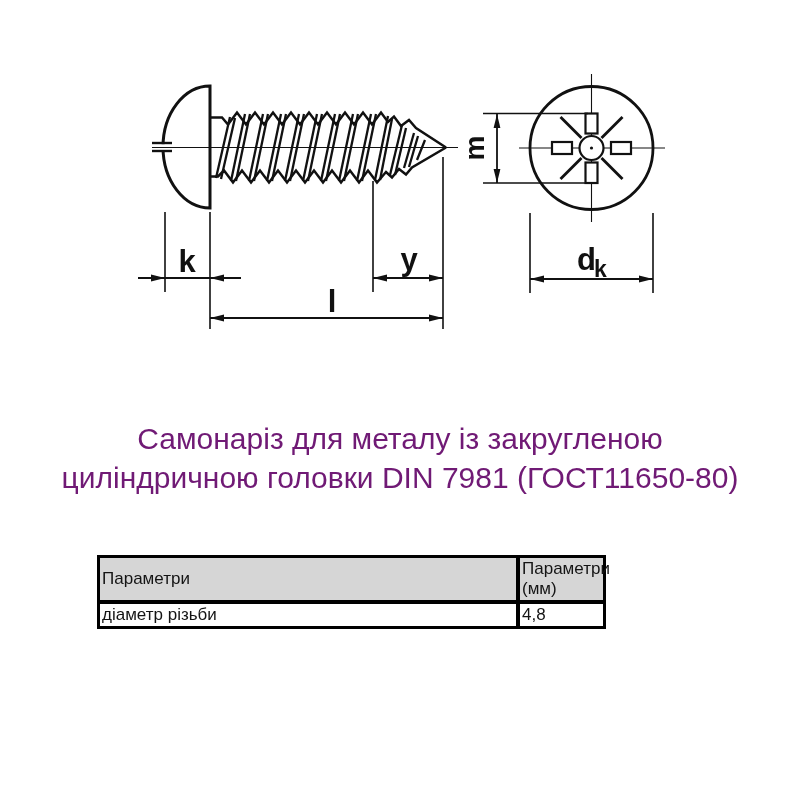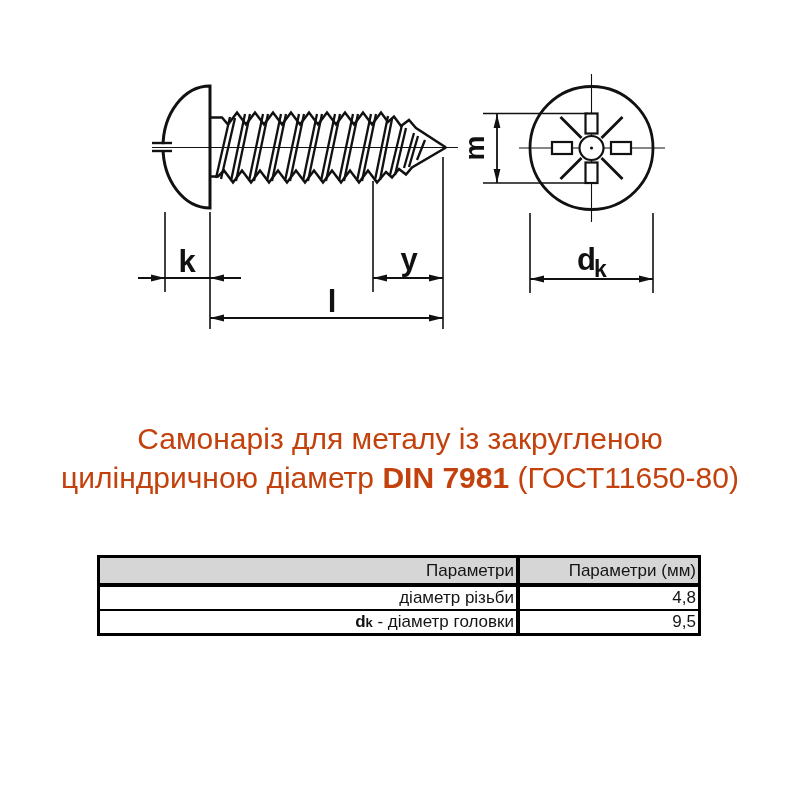--- a/index.html
+++ b/index.html
@@ -6,29 +6,29 @@
   .canvas {
     position:relative; width:800px; height:800px; background:#ffffff;
     font-family:"Liberation Sans", sans-serif; color:#111; overflow:hidden;
   }
   svg text { font-family:"Liberation Sans", sans-serif; fill:#111; }
   .drawing { position:absolute; left:0; top:0; }
 
   .title {
     position:absolute; left:0; top:419px; width:800px;
     text-align:center; font-size:30px; line-height:39px;
-    color:#c2410c; white-space:nowrap;
+    color:#701a75; white-space:nowrap;
   }
-  .title .b { font-weight:bold;text-align:right; }
+  .title .b { font-weight:normal;text-align:right; }
 
   table.spec {
-    position:absolute; left:97px; top:555px; width:604px;
+    position:absolute; left:97px; top:555px; width:509px;
     border-collapse:collapse; table-layout:fixed;
     border:3px solid #000; font-size:17px; color:#141414;
-    text-align:right;
+    text-align:left;
   }
   table.spec th {
     background:#d6d6d6; font-weight:normal; height:23px;
     border-bottom:4px solid #000; padding:1px 2px;
   }
   table.spec th:first-child, table.spec td:first-child { border-right:4px solid #000; }
   table.spec .c-param { width:412px; }
   table.spec td { height:22px; border-top:2px solid #000; padding:0 2px; }
   table.spec .bold { font-weight:normal; }
   .pfx { font-weight:bold; }
@@ -157,34 +157,30 @@
         <polygon points="530,279 544,275.6 544,282.4" stroke="none"></polygon>
         <polygon points="653,279 639,275.6 639,282.4" stroke="none"></polygon>
         <text x="577" y="270" font-size="31" font-weight="bold" stroke="none">d</text>
         <text x="594" y="277" font-size="23" font-weight="bold" stroke="none">k</text>
       </g>
     </g>
   </svg>
 
   <div class="title">
     <div>Самонаріз для металу із закругленою</div>
-    <div><span>циліндричною діаметр </span><span class="b">DIN 7981</span><span> (ГОСТ11650-80)</span></div>
+    <div><span>циліндричною головки </span><span class="b">DIN 7981</span><span> (ГОСТ11650-80)</span></div>
   </div>
 
   <table class="spec">
     <thead>
       <tr>
         <th class="c-param">Параметри</th>
         <th class="c-val">Параметри (мм)</th>
       </tr>
     </thead>
     <tbody>
       <tr>
         <td><span>діаметр різьби</span></td>
         <td class="bold">4,8</td>
       </tr>
-      <tr>
-        <td><span class="pfx">d</span><span class="pfx-sub">k</span><span> - діаметр головки</span></td>
-        <td>9,5</td>
-      </tr>
     </tbody>
   </table>
 </div>
 
 </body></html>

